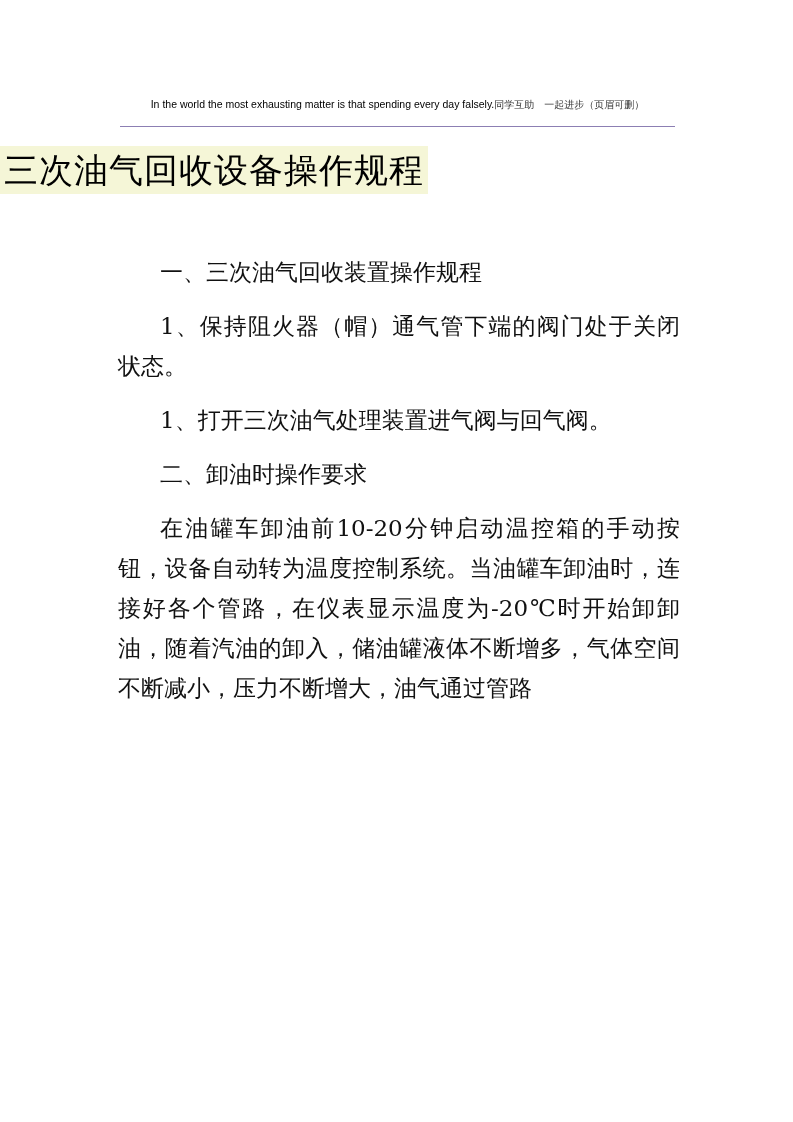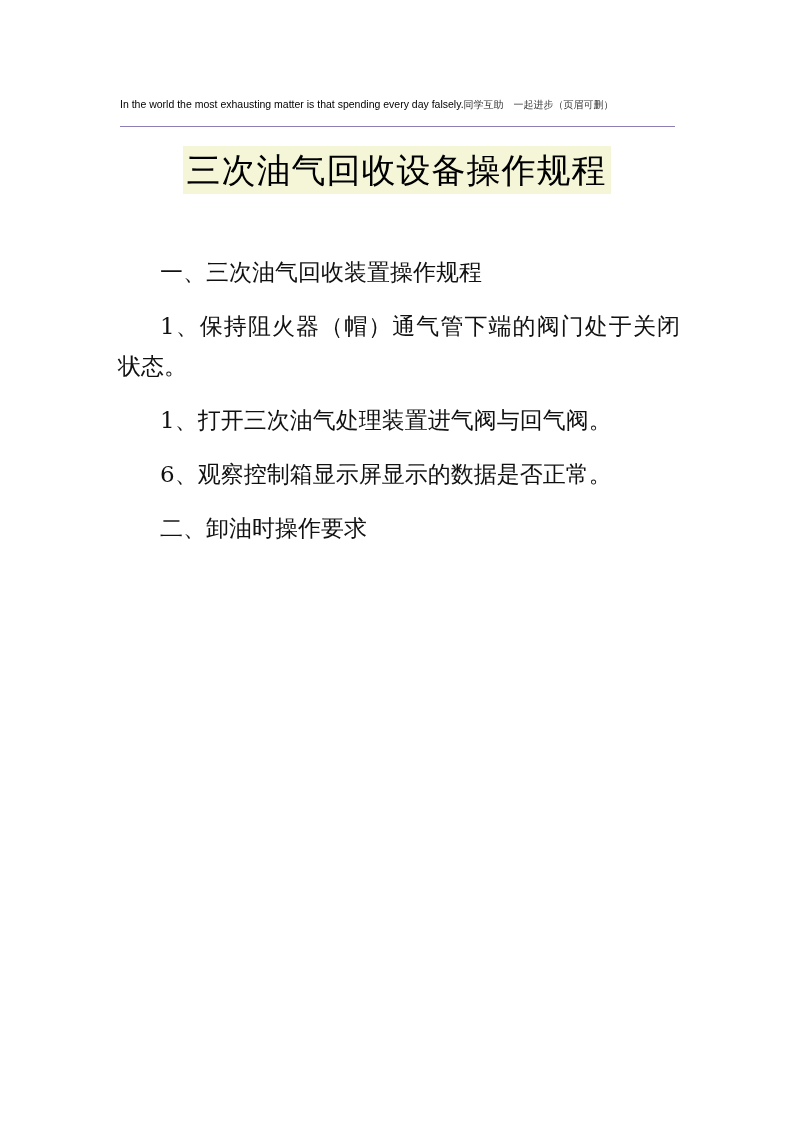--- a/index.html
+++ b/index.html
@@ -15,20 +15,21 @@
     color: #000;
   }
   .page-header {
     position: absolute;
     left: 120px;
     top: 98px;
     width: 555px;
     height: 18px;
     font-family: "Liberation Sans", "DejaVu Sans", sans-serif;
     font-size: 10.5px;
+    text-align: center;
     white-space: nowrap;
     color: #000;
   }
   .page-header .cn {
     font-family: "DejaVu Serif", serif;
     color: #333;
     font-size: 10px;
   }
   .header-rule {
     position: absolute;
@@ -36,21 +37,21 @@
     top: 126px;
     width: 555px;
     height: 1px;
     background: #8c7fb3;
   }
   .title-wrap {
     position: absolute;
     left: 0;
     top: 146px;
     width: 793px;
-    text-align: center;
+    text-align: left;
   }
   .title {
     display: inline-block;
     background: #f5f6d7;
     font-family: "DejaVu Sans", sans-serif;
     font-size: 34px;
     line-height: 48px;
     padding: 0 4px;
     letter-spacing: 1px;
     color: #000;
@@ -80,15 +81,15 @@
 <div class="header-rule"></div>
 
 <div class="title-wrap">
   <span class="title">三次油气回收设备操作规程</span>
 </div>
 
 <div class="body-text">
   <p class="para">一、三次油气回收装置操作规程</p>
   <p class="para">1、保持阻火器（帽）通气管下端的阀门处于关闭状态。</p>
   <p class="para">1、打开三次油气处理装置进气阀与回气阀。</p>
-  <p class="para">6、观察控制箱显示屏显示的数据是否正常。</p>
   <p class="para">二、卸油时操作要求</p>
+  <p class="para">在油罐车卸油前10-20分钟启动温控箱的手动按钮，设备自动转为温度控制系统。当油罐车卸油时，连接好各个管路，在仪表显示温度为-20℃时开始卸卸油，随着汽油的卸入，储油罐液体不断增多，气体空间不断减小，压力不断增大，油气通过管路</p>
 </div>
 
 </body></html>

